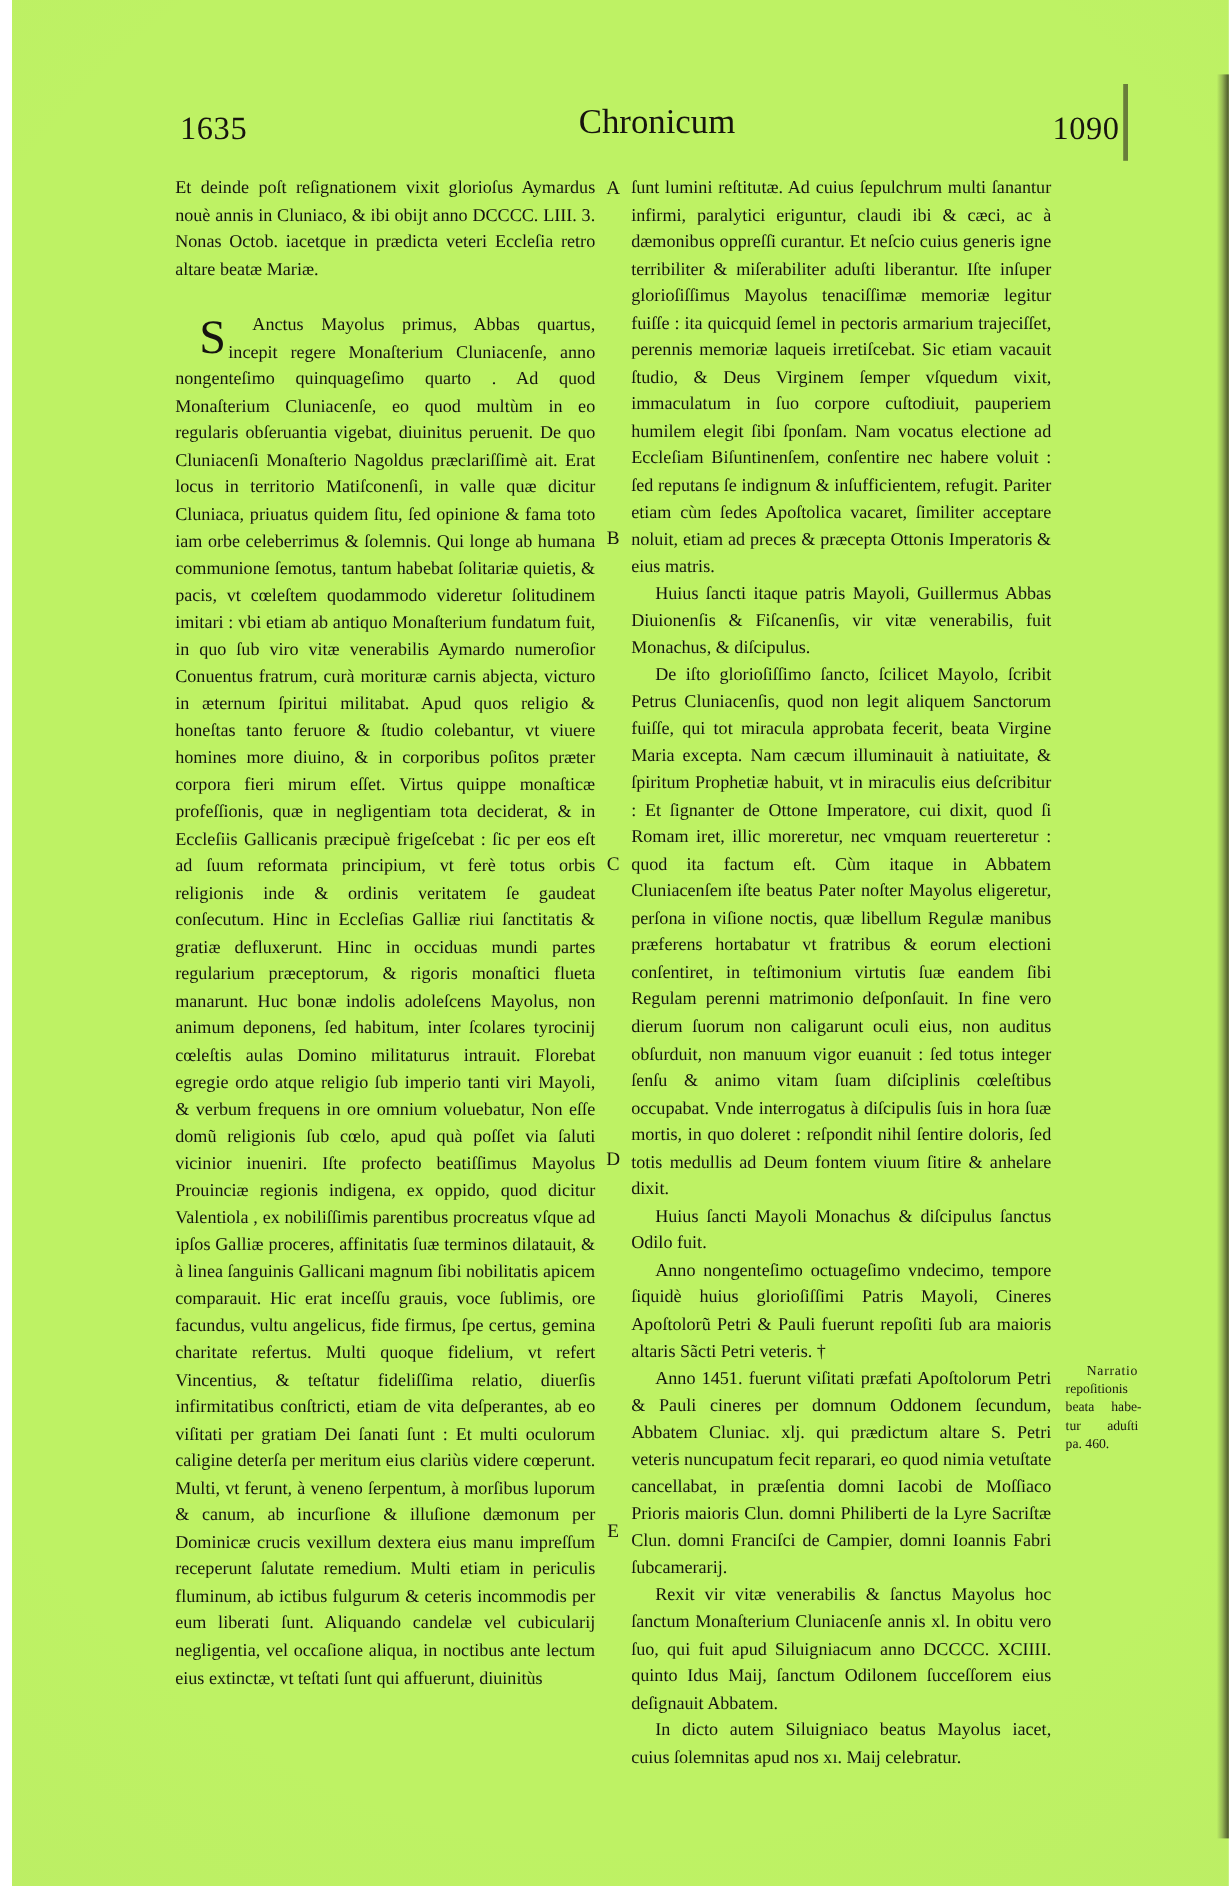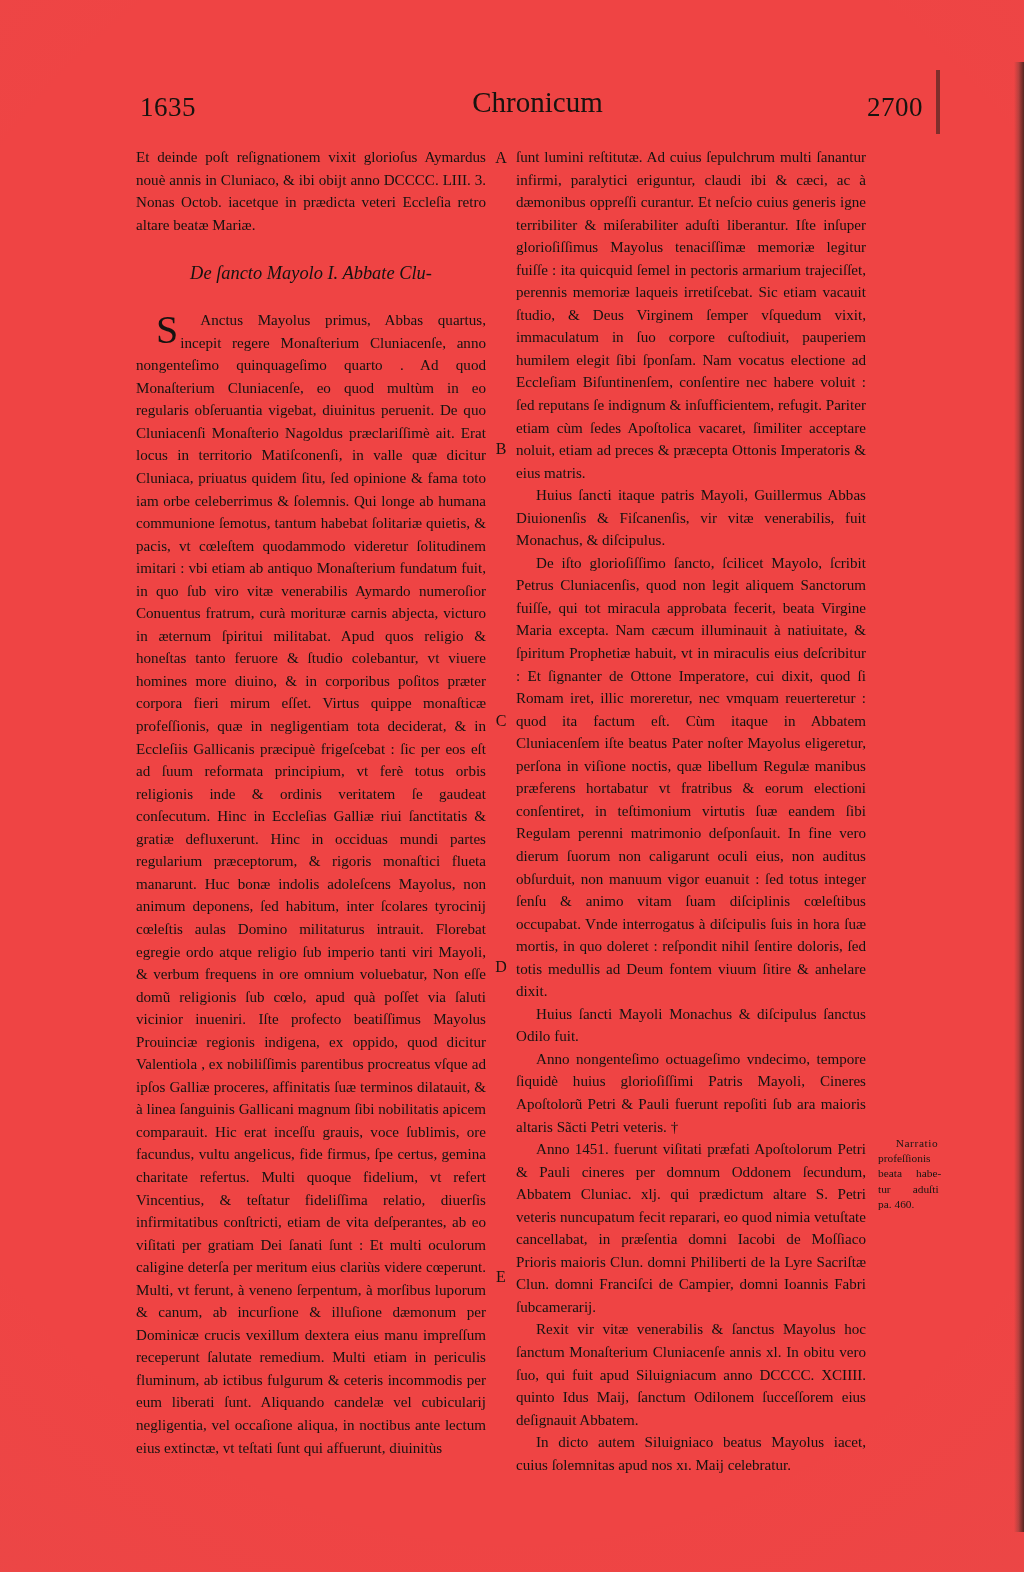--- a/index.html
+++ b/index.html
@@ -13,21 +13,22 @@
     position: relative;
     font-family: "Liberation Serif", "DejaVu Serif", serif;
     color: #141210;
     overflow: hidden;
   }
 
   
   #page {
     position: absolute;
     inset: 0;
-    background: #ef4444;
+    background: #bef264;
+    margin-left: 10px;
   }
 
   
   #paper-tone {
     position: absolute;
     inset: 0;
     background:
       radial-gradient(ellipse 120% 95% at 50% 45%,
         rgba(255,255,255,0) 55%,
         rgba(140,132,118,0.05) 80%,
@@ -171,30 +172,29 @@
 </head>
 <body>
 
 <div id="page">
 
   <div id="paper-tone"></div>
 
   <div id="running-head">
     <div class="folio" id="folio-left">1635</div>
     <div id="head-title">Chronicum</div>
-    <div class="folio" id="folio-right">2700</div>
+    <div class="folio" id="folio-right">1090</div>
   </div>
 
   <div id="body-area">
 
     <div class="col" id="col-left">
       <p class="noindent">Et deinde poſt reſignationem vixit glorioſus Aymardus nouè annis in Cluniaco, &amp; ibi obijt anno DCCCC. LIII. 3. Nonas Octob. iacetque in prædicta veteri Eccleſia retro altare beatæ Mariæ.</p>
 
       <p id="section-heading">
-        <span class="hl">De ſancto Mayolo I. Abbate Clu-</span>
       </p>
 
       <p class="dropcap-para">
         <span class="dropcap">S</span><span>Anctus Mayolus primus, Abbas quartus, incepit regere Monaſterium Cluniacenſe, anno nongenteſimo quinquageſimo quarto . Ad quod Monaſterium Cluniacenſe, eo quod multùm in eo regularis obſeruantia vigebat, diuinitus peruenit. De quo Cluniacenſi Monaſterio Nagoldus præclariſſimè ait. Erat locus in territorio Matiſconenſi, in valle quæ dicitur Cluniaca, priuatus quidem ſitu, ſed opinione &amp; fama toto iam orbe celeberrimus &amp; ſolemnis. Qui longe ab humana communione ſemotus, tantum habebat ſolitariæ quietis, &amp; pacis, vt cœleſtem quodammodo videretur ſolitudinem imitari : vbi etiam ab antiquo Monaſterium fundatum fuit, in quo ſub viro vitæ venerabilis Aymardo numeroſior Conuentus fratrum, curà morituræ carnis abjecta, victuro in æternum ſpiritui militabat. Apud quos religio &amp; honeſtas tanto feruore &amp; ſtudio colebantur, vt viuere homines more diuino, &amp; in corporibus poſitos præter corpora fieri mirum eſſet. Virtus quippe monaſticæ profeſſionis, quæ in negligentiam tota deciderat, &amp; in Eccleſiis Gallicanis præcipuè frigeſcebat : ſic per eos eſt ad ſuum reformata principium, vt ferè totus orbis religionis inde &amp; ordinis veritatem ſe gaudeat conſecutum. Hinc in Eccleſias Galliæ riui ſanctitatis &amp; gratiæ defluxerunt. Hinc in occiduas mundi partes regularium præceptorum, &amp; rigoris monaſtici flueta manarunt. Huc bonæ indolis adoleſcens Mayolus, non animum deponens, ſed habitum, inter ſcolares tyrocinij cœleſtis aulas Domino militaturus intrauit. Florebat egregie ordo atque religio ſub imperio tanti viri Mayoli, &amp; verbum frequens in ore omnium voluebatur, Non eſſe domũ religionis ſub cœlo, apud quà poſſet via ſaluti vicinior inueniri. Iſte profecto beatiſſimus Mayolus Prouinciæ regionis indigena, ex oppido, quod dicitur Valentiola , ex nobiliſſimis parentibus procreatus vſque ad ipſos Galliæ proceres, affinitatis ſuæ terminos dilatauit, &amp; à linea ſanguinis Gallicani magnum ſibi nobilitatis apicem comparauit. Hic erat inceſſu grauis, voce ſublimis, ore facundus, vultu angelicus, fide firmus, ſpe certus, gemina charitate refertus. Multi quoque fidelium, vt refert Vincentius, &amp; teſtatur fideliſſima relatio, diuerſis infirmitatibus conſtricti, etiam de vita deſperantes, ab eo viſitati per gratiam Dei ſanati ſunt : Et multi oculorum caligine deterſa per meritum eius clariùs videre cœperunt. Multi, vt ferunt, à veneno ſerpentum, à morſibus luporum &amp; canum, ab incurſione &amp; illuſione dæmonum per Dominicæ crucis vexillum dextera eius manu impreſſum receperunt ſalutate remedium. Multi etiam in periculis fluminum, ab ictibus fulgurum &amp; ceteris incommodis per eum liberati ſunt. Aliquando candelæ vel cubicularij negligentia, vel occaſione aliqua, in noctibus ante lectum eius extinctæ, vt teſtati ſunt qui affuerunt, diuinitùs</span>
       </p>
     </div>
 
     <div class="col" id="col-right">
       <p class="noindent">ſunt lumini reſtitutæ. Ad cuius ſepulchrum multi ſanantur infirmi, paralytici eriguntur, claudi ibi &amp; cæci, ac à dæmonibus oppreſſi curantur. Et neſcio cuius generis igne terribiliter &amp; miſerabiliter aduſti liberantur. Iſte inſuper glorioſiſſimus Mayolus tenaciſſimæ memoriæ legitur fuiſſe : ita quicquid ſemel in pectoris armarium trajeciſſet, perennis memoriæ laqueis irretiſcebat. Sic etiam vacauit ſtudio, &amp; Deus Virginem ſemper vſquedum vixit, immaculatum in ſuo corpore cuſtodiuit, pauperiem humilem elegit ſibi ſponſam. Nam vocatus electione ad Eccleſiam Biſuntinenſem, conſentire nec habere voluit : ſed reputans ſe indignum &amp; inſufficientem, refugit. Pariter etiam cùm ſedes Apoſtolica vacaret, ſimiliter acceptare noluit, etiam ad preces &amp; præcepta Ottonis Imperatoris &amp; eius matris.</p>
       <p>Huius ſancti itaque patris Mayoli, Guillermus Abbas Diuionenſis &amp; Fiſcanenſis, vir vitæ venerabilis, fuit Monachus, &amp; diſcipulus.</p>
@@ -209,21 +209,21 @@
     <div class="gutter-letter" style="top:3px">A</div>
     <div class="gutter-letter" style="top:294px">B</div>
     <div class="gutter-letter" style="top:566px">C</div>
     <div class="gutter-letter" style="top:812px">D</div>
     <div class="gutter-letter" style="top:1122px">E</div>
 
   </div>
 
   <div id="margin-note">
     <span class="mn-head">Narratio</span>
-    <span class="mn-line">profeſſionis</span>
+    <span class="mn-line">repoſitionis</span>
     <span class="mn-line"><span>beata</span><span class="sp"></span><span>habe-</span></span>
     <span class="mn-line"><span>tur</span><span class="sp" style="width:22px"></span><span>aduſti</span></span>
     <span class="mn-line">pa. 460.</span>
   </div>
 
   <div id="scan-edge-artifact"></div>
   <div id="scan-edge-artifact2"></div>
 
 </div>
 

